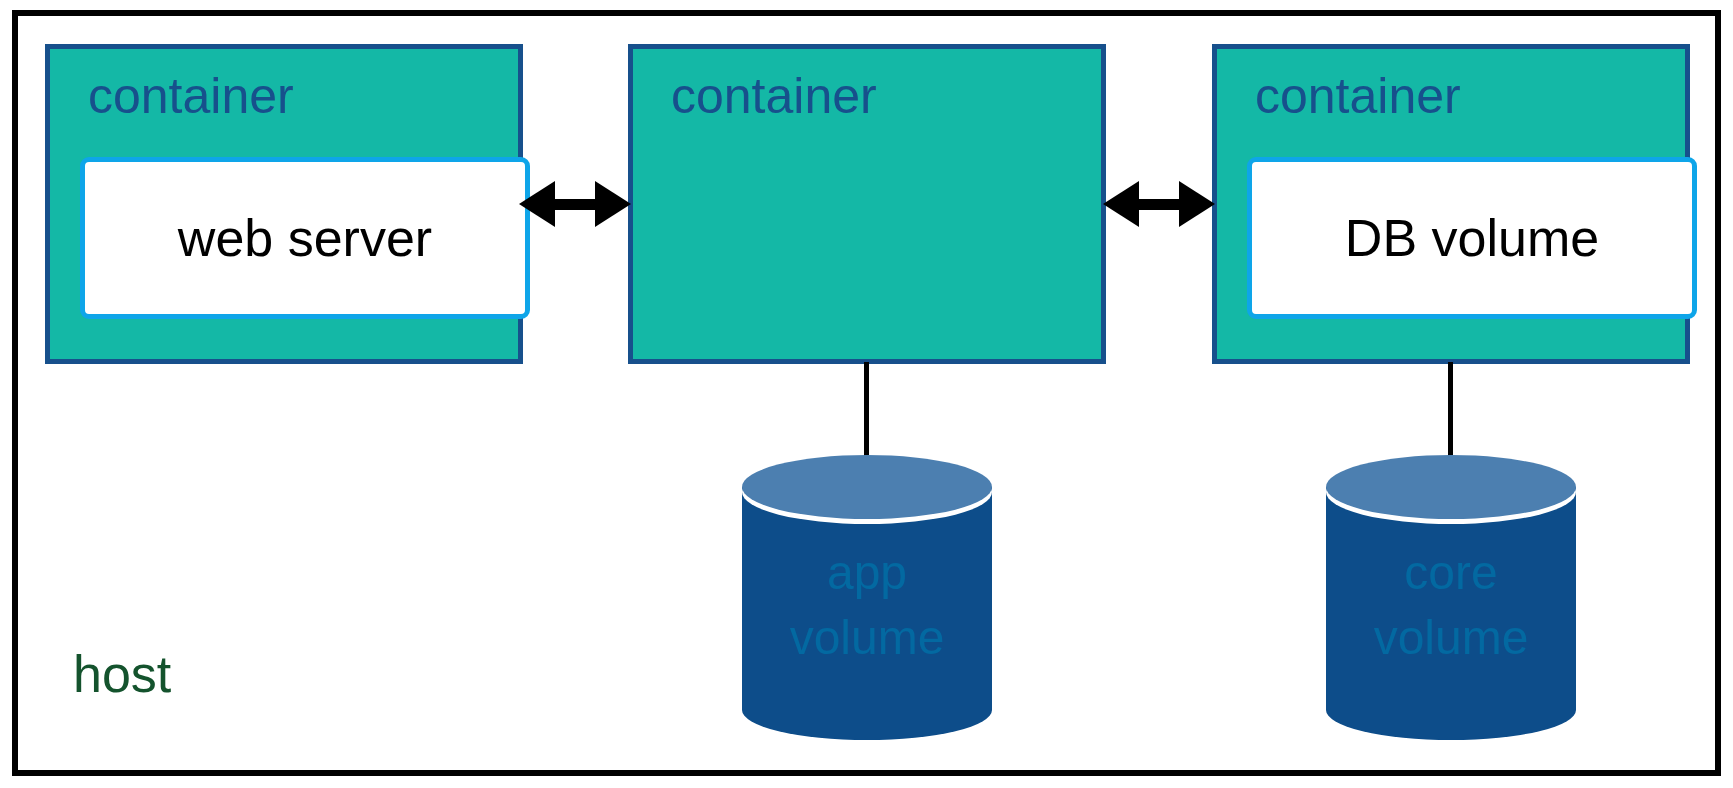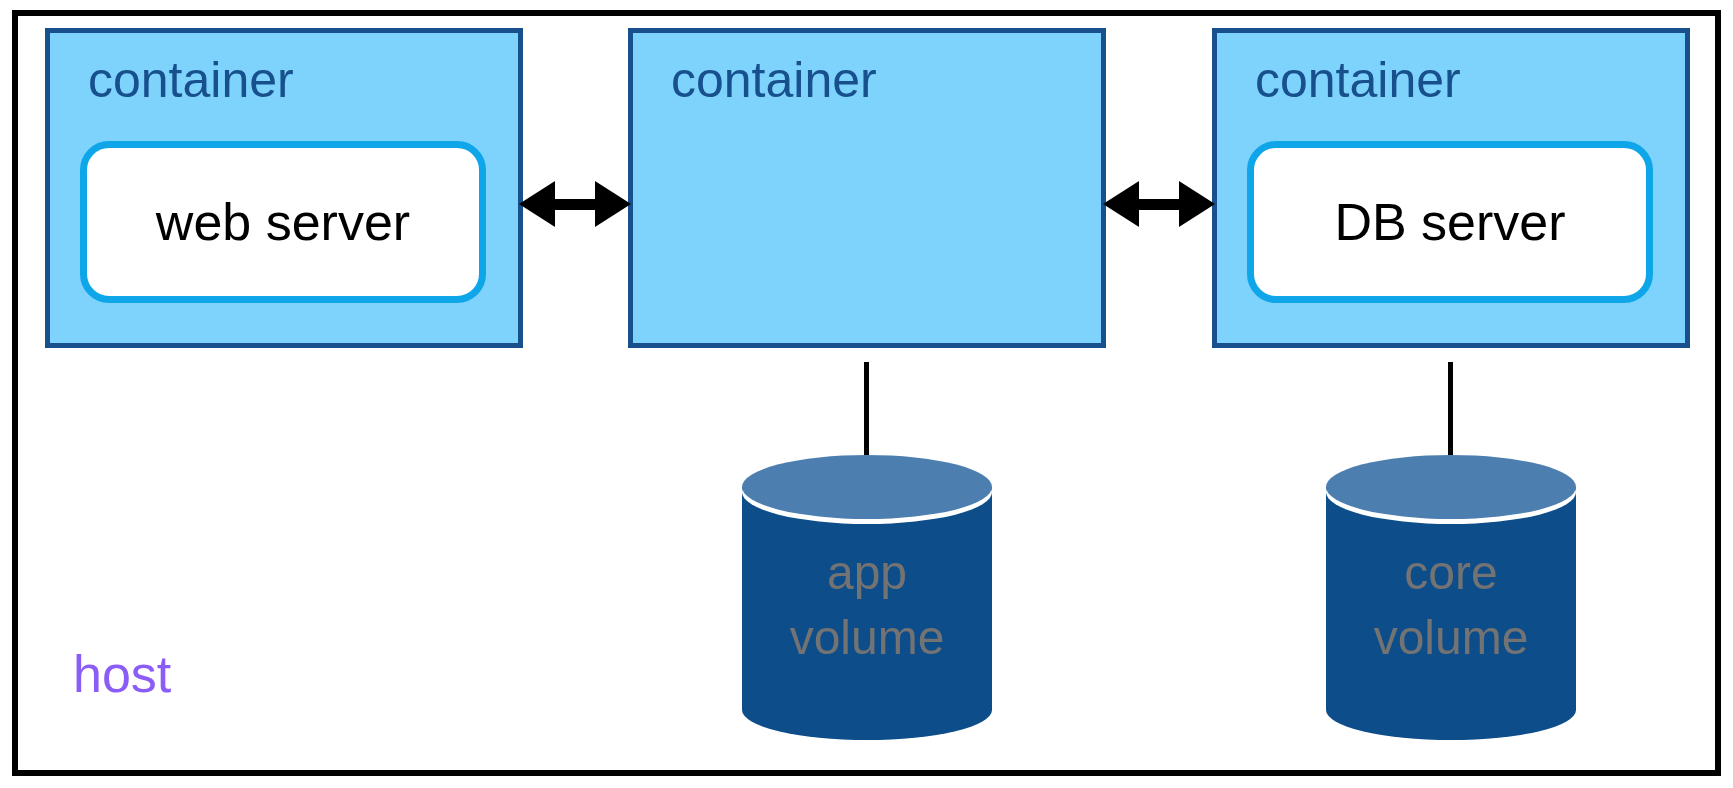--- a/index.html
+++ b/index.html
@@ -19,48 +19,48 @@
     position: absolute;
     left: 12px; top: 10px;
     width: 1709px; height: 766px;
     border: 6px solid #000000;
     background: #ffffff;
   }
   .host-label {
     position: absolute;
     left: 55px; top: 628px;
     font-size: 52px;
-    color: #8b5cf6;
+    color: #14532d;
   }
 
   
   .container-box {
     position: absolute;
-    top: 28px;
+    top: 44px;
     width: 478px; height: 320px;
     border: 5px solid #17508c;
-    background: #7dd3fc;
+    background: #14b8a6;
   }
   .container-box.c1 { left: 45px; }
   .container-box.c2 { left: 628px; }
   .container-box.c3 { left: 1212px; }
 
   .container-label {
     position: absolute;
     left: 38px; top: 18px;
     font-size: 50px;
     color: #17508c;
   }
 
   .node {
     position: absolute;
     left: 30px; top: 108px;
-    width: 406px; height: 162px;
-    border: 7px solid #0ea5e9;
-    border-radius: 29px;
+    width: 450px; height: 162px;
+    border: 5px solid #0ea5e9;
+    border-radius: 9px;
     background: #ffffff;
     display: flex;
     align-items: center;
     justify-content: center;
     font-size: 52px;
     color: #000000;
   }
 
   
   .arrow {
@@ -119,21 +119,21 @@
     top: 0; height: 64px;
     background: #4c7fb0;
     border-radius: 50%;
     box-shadow: 0 5px 0 0 #ffffff;
   }
   .cyl-text {
     position: absolute;
     left: 0; right: 0;
     top: 86px;
     text-align: center;
-    color: #737373;
+    color: #0369a1;
     font-size: 48px;
     line-height: 1.35;
   }
   .cyl-text span { display: block; }
 </style>
 </head>
 <body>
 
 <div class="stage">
 
@@ -145,21 +145,21 @@
     <div class="container-label">container</div>
     <div class="node">web server</div>
   </div>
 
   <div class="container-box c2">
     <div class="container-label">container</div>
   </div>
 
   <div class="container-box c3">
     <div class="container-label">container</div>
-    <div class="node">DB server</div>
+    <div class="node">DB volume</div>
   </div>
 
   <div class="arrow a1">
     <div class="arrow-head-left"></div>
     <div class="arrow-shaft"></div>
     <div class="arrow-head-right"></div>
   </div>
 
   <div class="arrow a2">
     <div class="arrow-head-left"></div>

